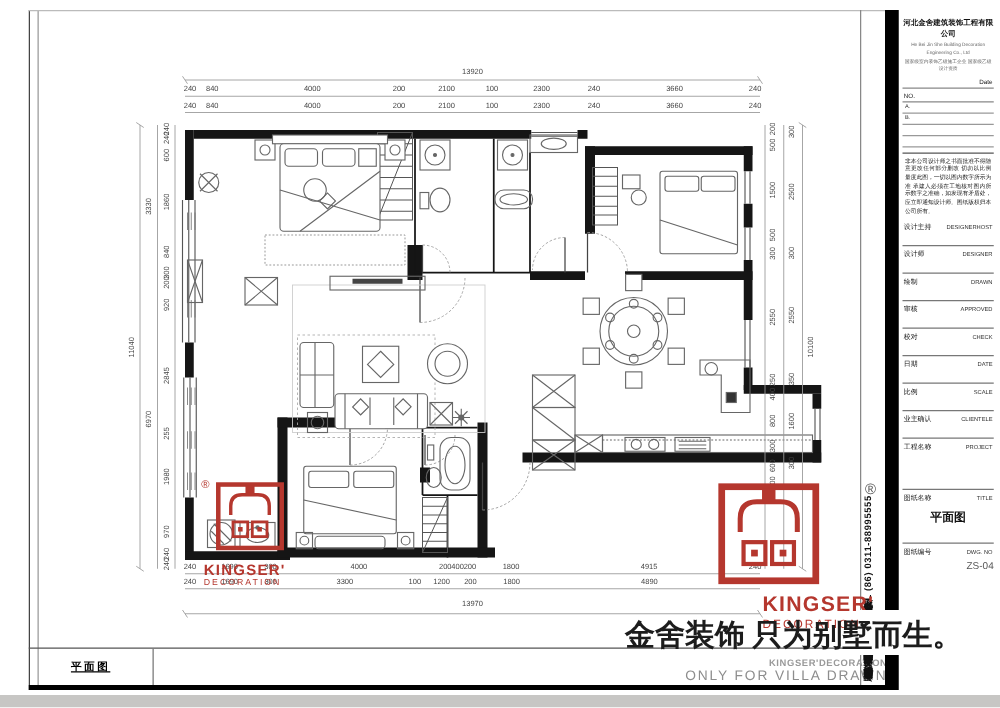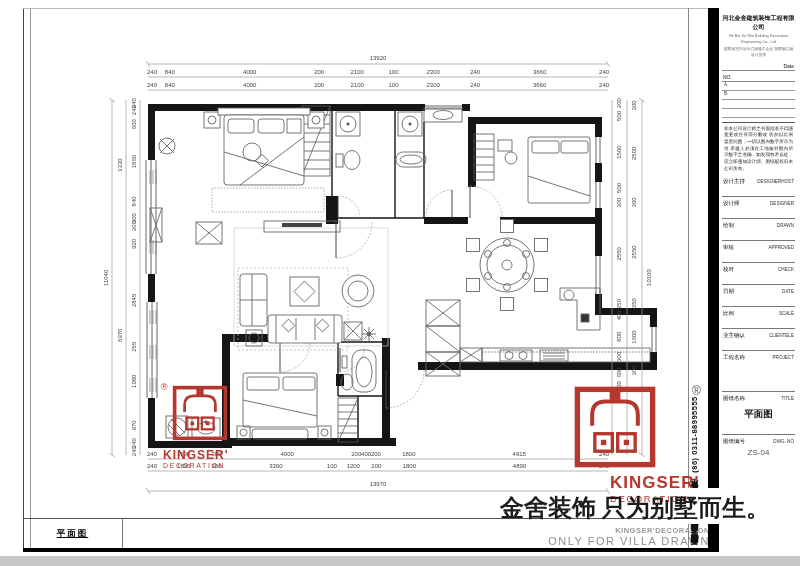--- a/index.html
+++ b/index.html
@@ -31,21 +31,21 @@
   .tb-no{font-size:5px;border-bottom:1px solid #888;padding:3px 0 1px 1px;}
   .tb-ruled{font-size:4.5px;border-bottom:1px solid #999;height:8px;padding-left:2px;color:#333;}
   .tb-disc{border-top:1px solid #555;margin-top:4px;padding:3px 2px;font-size:4.6px;line-height:1.45;color:#222;text-align:justify;}
   .tb-row{height:21px;border-bottom:1px solid #777;position:relative;}
   .tb-row .zh{position:absolute;left:1px;top:3px;font-size:5.5px;}
   .tb-row .en{position:absolute;right:1px;top:4px;font-size:4.6px;color:#333;}
   .tb-row.tall{height:40px;}
   .tb-row.title-row{height:42px;}
   .tb-row.dwg-row{height:29px;border-bottom:none;}
   .tb-value{position:absolute;left:0;right:0;top:16px;text-align:center;font-size:9.5px;font-weight:bold;}
-  .tb-value.dwg{font-weight:normal;font-size:8px;color:#555;top:13px;}
+  .tb-value.dwg{font-weight:normal;font-size:8px;color:#555;top:13px;text-align:right;}
   
   .stamp{position:absolute;z-index:5;color:#b5372e;}
   .stamp .brand1{font-weight:bold;letter-spacing:1px;}
   .stamp .brand2{letter-spacing:1.6px;}
   .reg{position:absolute;font-size:9px;color:#555;z-index:5;}
   
   .slogan{position:absolute;left:500px;top:492px;z-index:8;font-family:Liberation Serif, serif;
       font-size:24px;font-weight:bold;color:#1c1c1c;white-space:nowrap;letter-spacing:0px;}
   .slogan-patch{position:absolute;left:688px;top:488px;width:82px;height:36px;background:#fff;z-index:7;}
   .bottom-en{position:absolute;right:90px;top:526px;text-align:right;z-index:2;}

